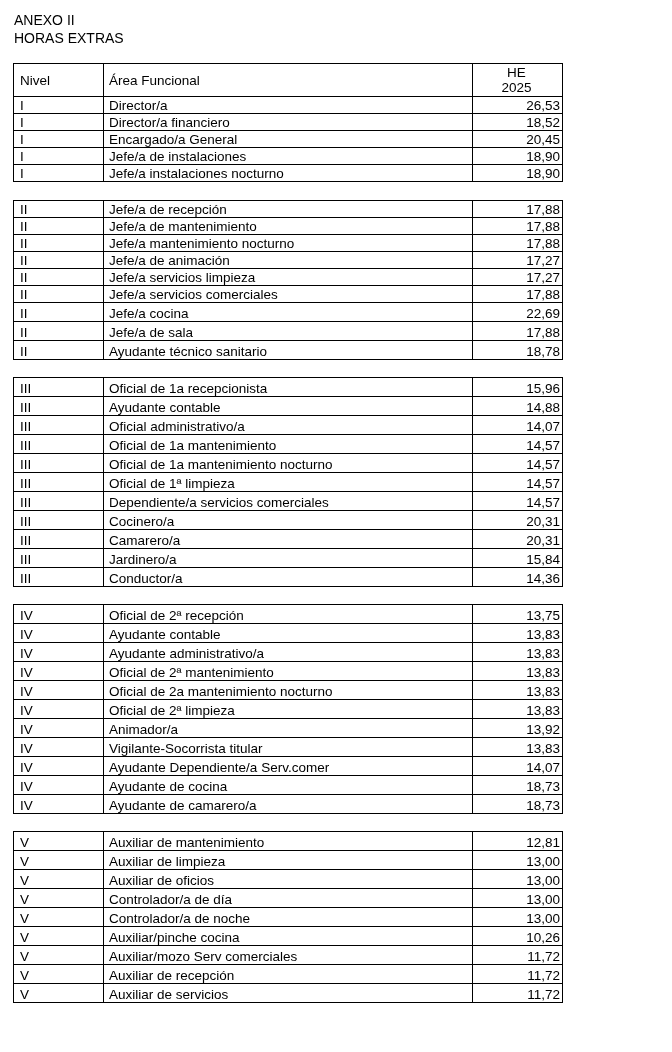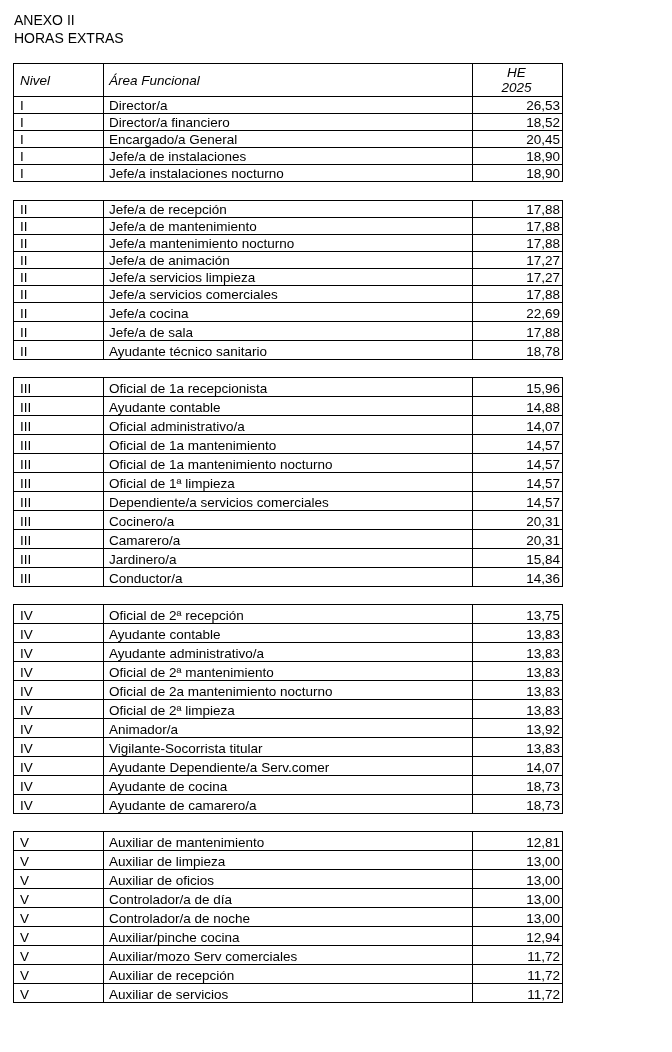--- a/index.html
+++ b/index.html
@@ -28,21 +28,21 @@
 </div>
 
 <div id="tables">
     <table style="top: 63px;">
       <colgroup>
         <col class="c1">
         <col class="c2">
         <col class="c3">
       </colgroup>
       <tbody>
-        <tr style="height: 33px; font-style: italic;">
+        <tr style="height: 33px;">
           <th class="niv">Nivel</th>
           <th class="area">Área Funcional</th>
           <th class="he">
             <div>HE</div>
             <div>2025</div>
           </th>
         </tr>
         <tr style="height: 17px;">
           <td class="niv">I</td>
           <td class="area">Director/a</td>
@@ -280,21 +280,21 @@
           <td class="he">13,00</td>
         </tr>
         <tr style="height: 19px;">
           <td class="niv">V</td>
           <td class="area">Controlador/a de noche</td>
           <td class="he">13,00</td>
         </tr>
         <tr style="height: 19px;">
           <td class="niv">V</td>
           <td class="area">Auxiliar/pinche cocina</td>
-          <td class="he">12,94</td>
+          <td class="he">10,26</td>
         </tr>
         <tr style="height: 19px;">
           <td class="niv">V</td>
           <td class="area">Auxiliar/mozo Serv comerciales</td>
           <td class="he">11,72</td>
         </tr>
         <tr style="height: 19px;">
           <td class="niv">V</td>
           <td class="area">Auxiliar de recepción</td>
           <td class="he">11,72</td>

